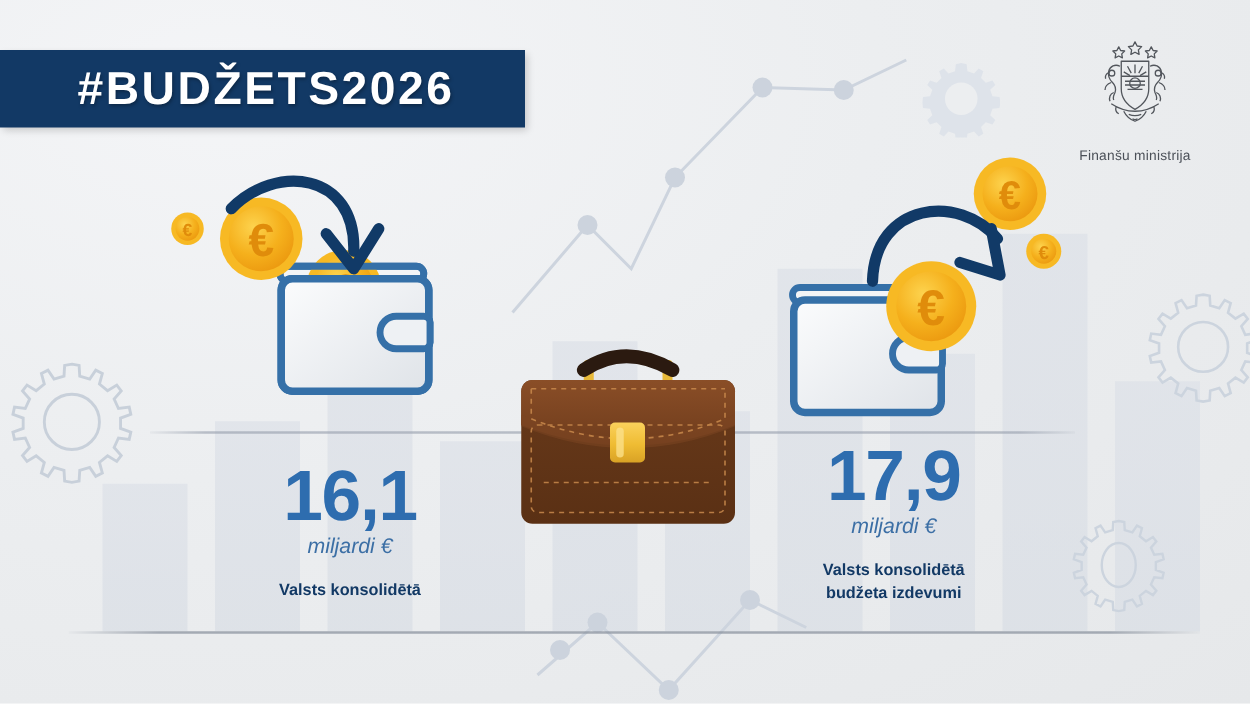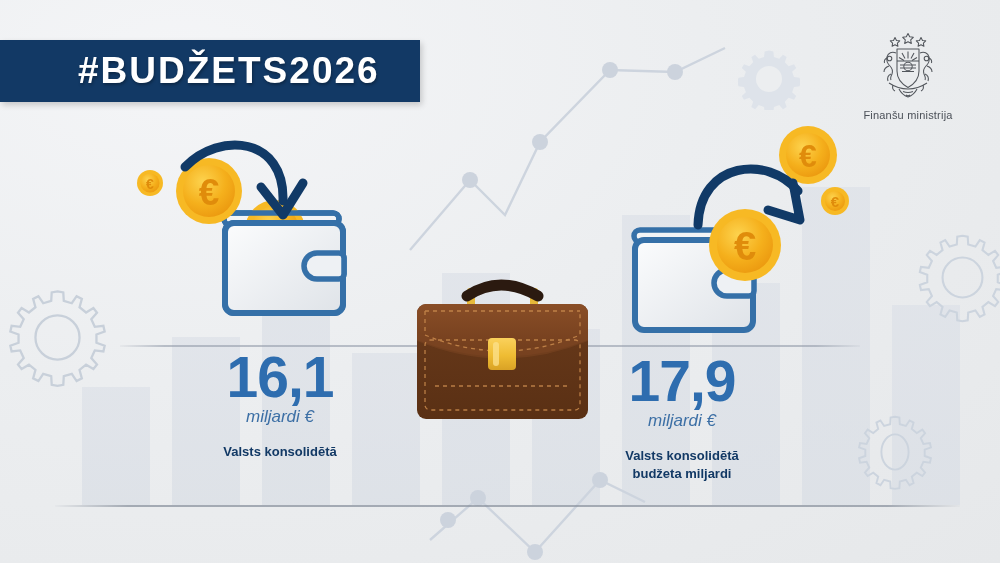--- a/index.html
+++ b/index.html
@@ -46,32 +46,32 @@
     width:420px;height:62px;
     background:#123965;
     display:flex;align-items:center;
     box-shadow:2px 3px 6px rgba(0,0,0,.18);
   }
   .title-banner span{
     color:#ffffff;
     font-size:37px;
     font-weight:bold;
     letter-spacing:2.0px;
-    padding-left:78px;
+    padding-left:62px;
     text-shadow:1px 2px 3px rgba(0,0,0,.30);
     font-family:"Liberation Sans", sans-serif;
   }
 
   .logo-block{
     position:absolute;right:22px;top:28px;
     width:140px;text-align:center;
   }
   .logo-caption{
     font-size:11px;color:#4b5058;
-    margin-top:3px;letter-spacing:.2px;
+    margin-top:12px;letter-spacing:.2px;
   }
 
   
   .stat{
     position:absolute;
     width:300px;text-align:center;
   }
   .stat-number{
     font-size:57px;
     font-weight:bold;
@@ -241,21 +241,21 @@
       <circle cx="25" cy="48" r="9.5" fill="url(#coinL)"></circle>
       <text x="25" y="54" font-size="14" font-weight="bold" fill="#E08C0B" text-anchor="middle" font-family="'Liberation Sans',sans-serif">€</text>
     </g>
 
     <g fill="none" stroke="#113A67" stroke-width="9" stroke-linecap="round" stroke-linejoin="round">
       <path d="M60 32 C 95 -4, 160 2, 158 66"></path>
       <path d="M136 52 L158 80 L178 48"></path>
     </g>
   </svg>
 
-  <div class="stat" style="left:130px;top:348px;">
+  <div class="stat" style="left:130px;top:368px;">
     <div class="stat-number">16,1</div>
     <div class="stat-unit">miljardi €</div>
     <div class="stat-label">
       <div>Valsts konsolidētā</div>
     </div>
   </div>
 
   <svg class="icon-abs" style="left:405px;top:278px;" width="195" height="155" viewBox="0 0 195 155">
     <defs>
       <linearGradient id="bcTop" x1="0" y1="0" x2="0" y2="1">
@@ -333,22 +333,22 @@
       <circle cx="215" cy="76" r="10" fill="url(#coinR)"></circle>
       <text x="215" y="82" font-size="15" font-weight="bold" fill="#E08C0B" text-anchor="middle" font-family="'Liberation Sans',sans-serif">€</text>
     </g>
 
     <g fill="none" stroke="#113A67" stroke-width="9" stroke-linecap="round" stroke-linejoin="round">
       <path d="M78 100 C 80 36, 148 30, 178 66"></path>
       <path d="M148 85 L180 95 L173 58"></path>
     </g>
   </svg>
 
-  <div class="stat" style="left:532px;top:352px;">
+  <div class="stat" style="left:565px;top:352px;">
     <div class="stat-number">17,9</div>
     <div class="stat-unit">miljardi €</div>
     <div class="stat-label">
       <div>Valsts konsolidētā</div>
-      <div>budžeta miljardi</div>
+      <div>budžeta izdevumi</div>
     </div>
   </div>
 
 </div>
 
 </body></html>

